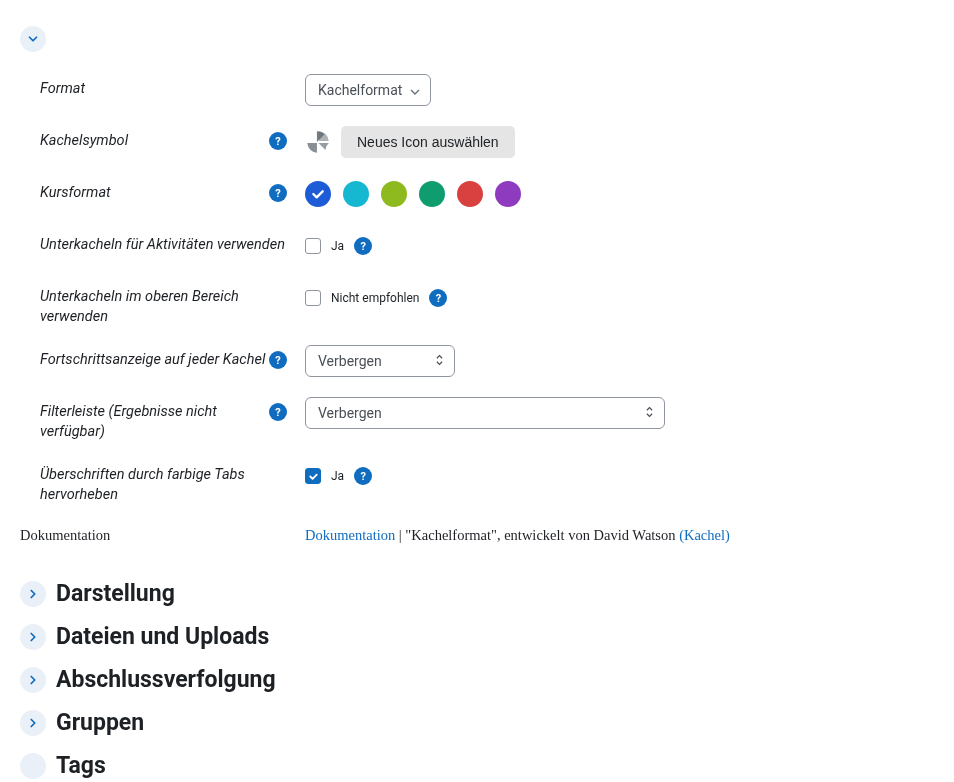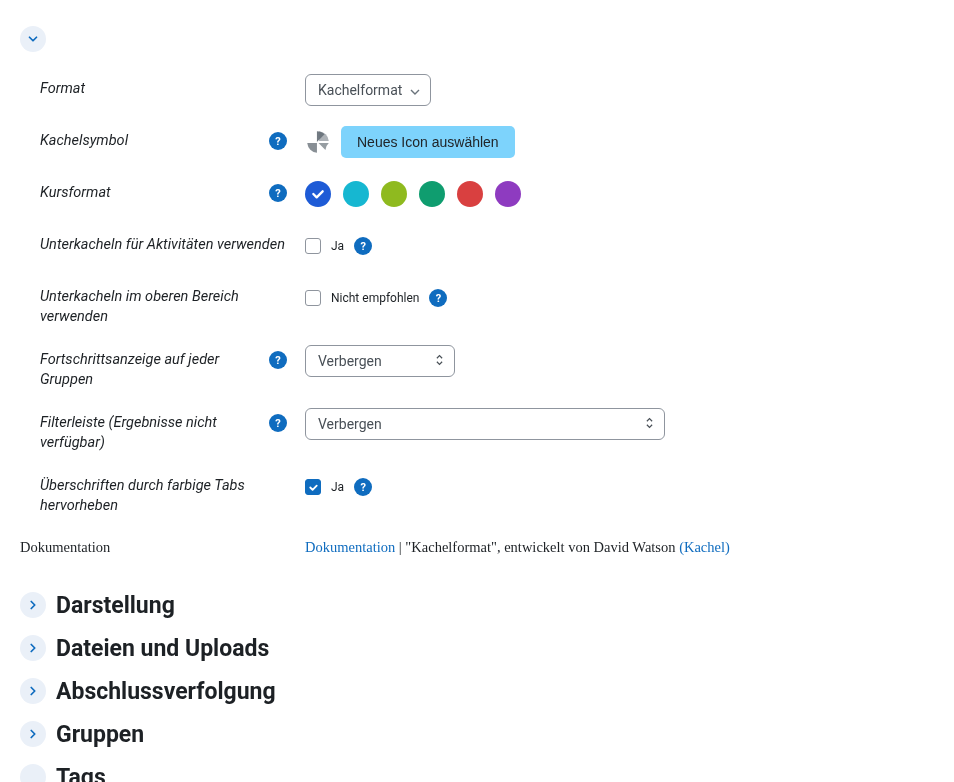--- a/index.html
+++ b/index.html
@@ -88,21 +88,21 @@
     background: #fff;
   }
   .select-caret {
     position: absolute;
     right: 10px;
     pointer-events: none;
   }
   .select-caret.double svg { width: 9px; height: 14px; }
   .select-caret.single svg { width: 10px; height: 6px; }
   .btn-gray {
-    background: #7dd3fc;
+    background: #e5e5e5;
     border: none;
     border-radius: 5px;
     padding: 8px 16px;
     font-size: 14px;
     color: #212529;
     cursor: pointer;
   }
   .pie-icon { width: 26px; height: 26px; color: #6a737b; flex-shrink:0; }
   .color-swatches { display: flex; gap: 12px; align-items: center; }
   .swatch {
@@ -242,21 +242,21 @@
   </div>
   <div class="form-control-col">
     <span class="checkbox"></span>
     <span class="cb-label">Nicht empfohlen</span>
     <span class="inline-help">?</span>
   </div>
 </div>
 
 <div class="form-row">
   <div class="form-label-col">
-    <span class="label-text">Fortschrittsanzeige auf jeder Gruppen</span>
+    <span class="label-text">Fortschrittsanzeige auf jeder Kachel</span>
     <span class="help-icon">?</span>
   </div>
   <div class="form-control-col">
     <div class="select-box sel-wide1">
       <span>Verbergen</span>
       <span class="select-caret double">
         <svg viewBox="0 0 10 16">
             <path d="M2 6l3-3 3 3M2 10l3 3 3-3" fill="none" stroke="#495057" stroke-width="1.4"></path>
           </svg>
       </span>

